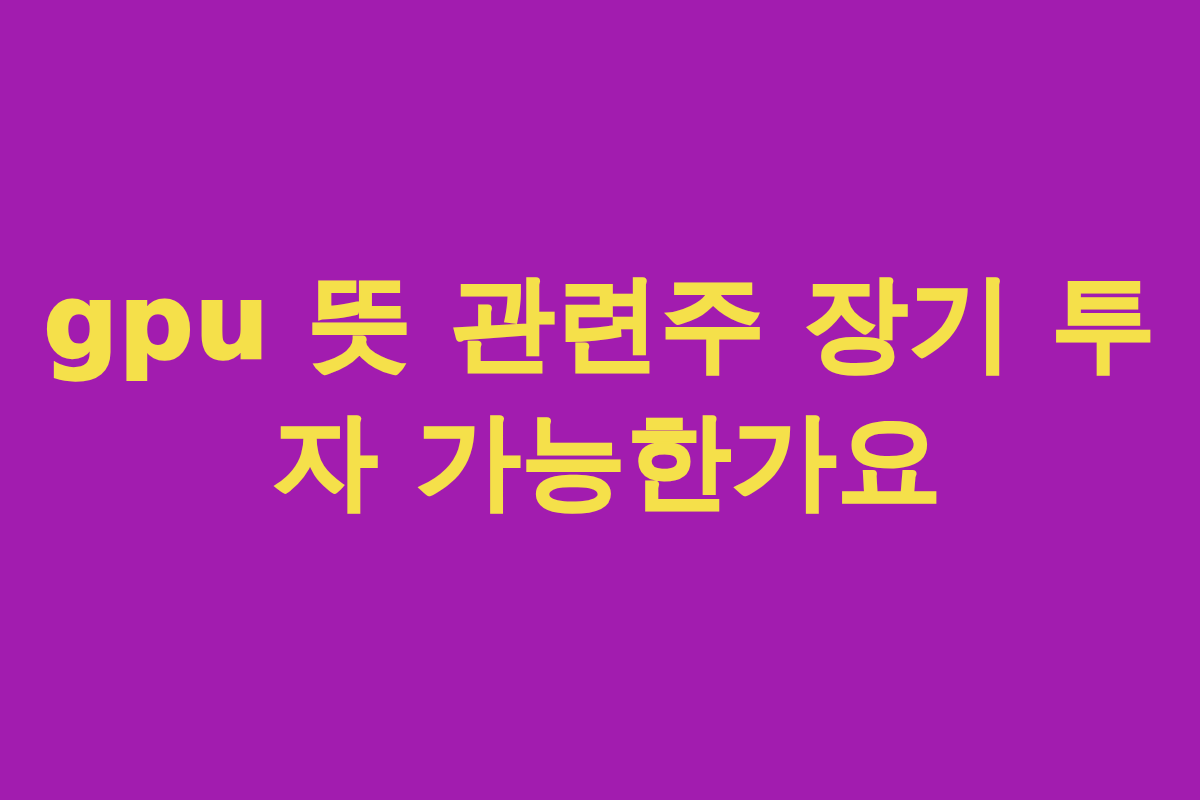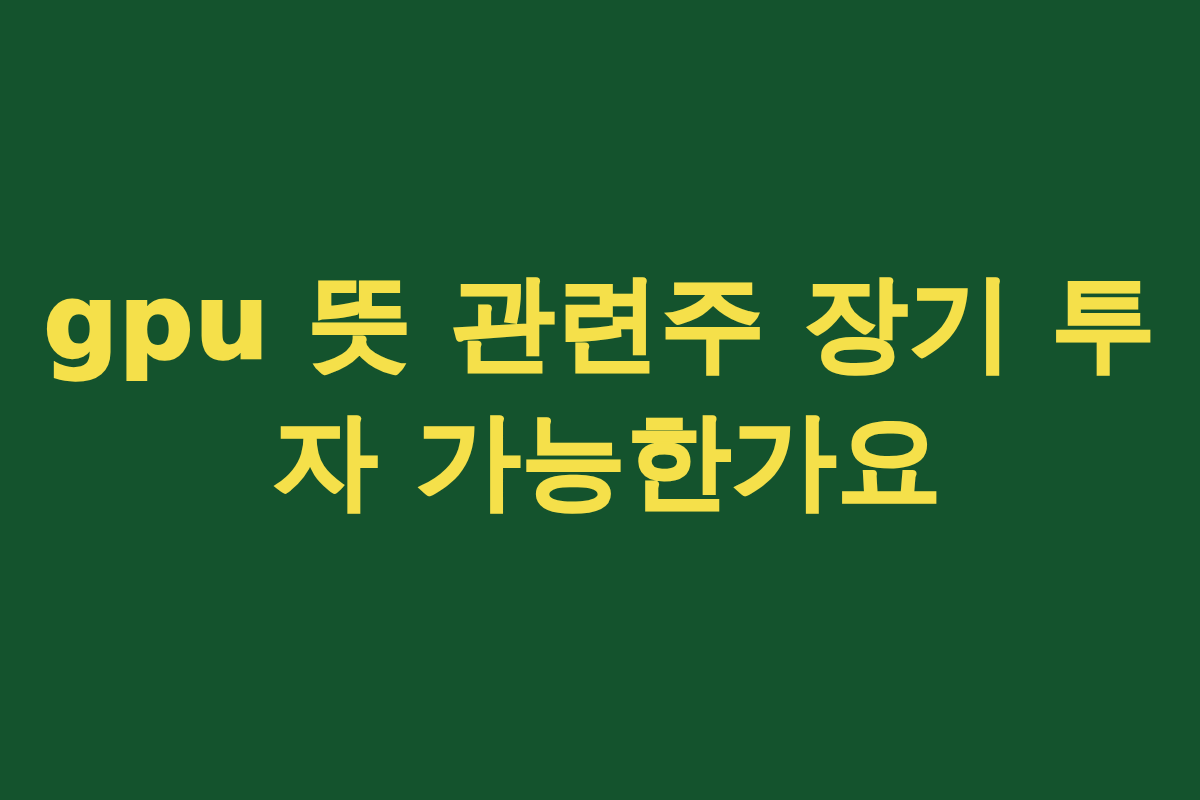--- a/index.html
+++ b/index.html
@@ -51,21 +51,21 @@
   }
 
   .headline-line.line-2 {
     font-size: 104px;
     margin-left: 16px;
   }
 </style>
 </head>
 <body>
 
-<div id="thumbnail-card" style="background: #14532d;">
+<div id="thumbnail-card" style="background: #a21caf;">
 
   <div id="headline-block">
 
     <span class="headline-line line-1" style="color: rgb(245, 224, 74); -webkit-text-stroke: 2.5px rgb(245, 224, 74);">gpu 뜻 관련주 장기 투</span>
 
     <span class="headline-line line-2" style="color: rgb(245, 224, 74); -webkit-text-stroke: 2.5px rgb(245, 224, 74);">자 가능한가요</span>
 
   </div>
 
 </div>

